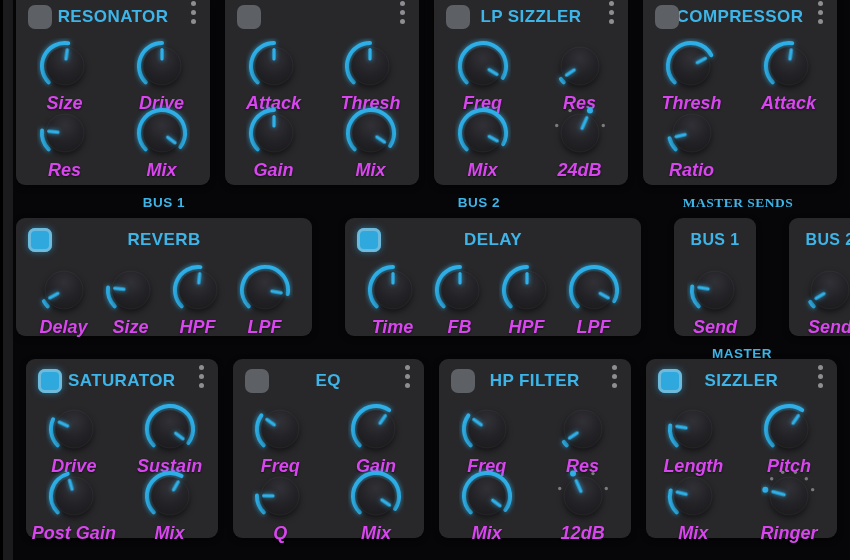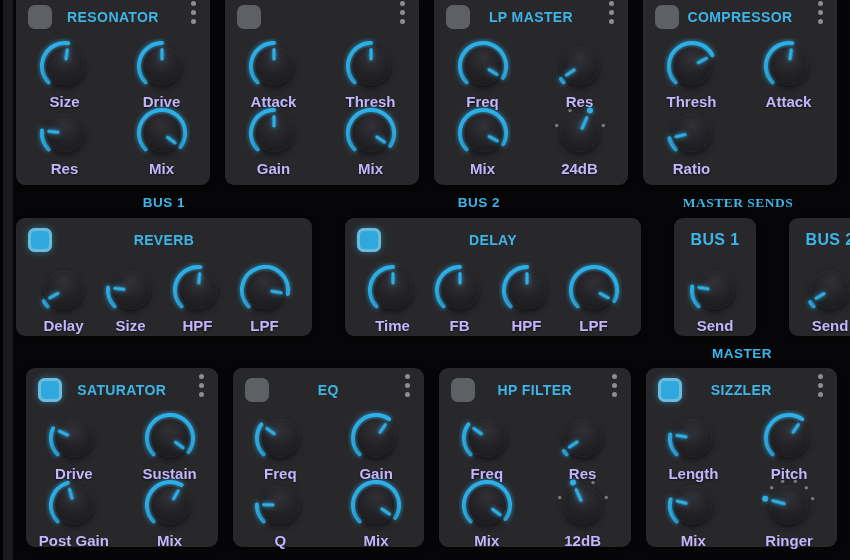--- a/index.html
+++ b/index.html
@@ -8,50 +8,51 @@
     background:#060608;
     font-family:"Liberation Sans",sans-serif;
     -webkit-font-smoothing:antialiased;
   }
   .left-strip{position:absolute;left:0;top:0;width:10px;height:560px;background:#1b1b1e;border-left:3px solid #000;}
   .row{position:absolute;left:16px;right:13px;display:flex;gap:15px;}
   .row-top{top:-8px;}
   .row-top .module{height:193px;flex:1;}
   .row-mid{top:218px;right:auto;gap:33px;}
   .row-mid .module{height:118px;}
-  .row-bottom{top:368px;padding-left:10px;}
+  .row-bottom{top:359px;padding-left:10px;}
   .row-bottom .module{height:179px;flex:1;}
   .module{
     background:#28282b;border-radius:9px;position:relative;
     box-shadow:0 2px 6px rgba(0,0,0,.45);
   }
   .m-wide{width:296px;}
   .m-small{width:82px;}
   .hdr{position:relative;height:26px;margin-top:9px;display:flex;align-items:center;justify-content:center;}
   .row-top .hdr{margin-top:12px;}
   .title{
-    color:#3db5e8;font-weight:bold;font-size:14px;letter-spacing:.4px;white-space:nowrap;
+    color:#3db5e8;font-weight:bold;font-size:17px;letter-spacing:.4px;white-space:nowrap;
   }
   .m-small .title{font-size:16px;}
   .chk{position:absolute;left:12px;top:1px;width:24px;height:24px;border-radius:7px;background:#5d6166;}
   .chk.on{
     background:#2fa8dd;
     box-shadow:inset 0 0 0 3px #6fb9da, 0 0 7px rgba(49,169,222,.55);
   }
   .menu-dots{position:absolute;right:14px;top:-3px;display:flex;flex-direction:column;gap:4px;}
   .menu-dots i{width:5px;height:5px;border-radius:50%;background:#8e8e92;display:block;}
   .knobs{margin-top:8px;}
   .knobs.grid2{display:grid;grid-template-columns:1fr 1fr;row-gap:0;justify-items:center;}
   .row-bottom .knobs{margin-top:7px;}
   .row-mid .knobs{margin-top:9px;display:flex;justify-content:space-around;padding:0 14px;}
   .knobs.single{display:flex;justify-content:center;padding:0;}
   .knob-cell{display:flex;flex-direction:column;align-items:center;height:67px;}
   .knob-cell .lbl{
-    color:#c4b5fd;font-size:15px;font-weight:bold;margin-top:-1px;white-space:nowrap;
+    color:#d946ef;font-size:18px;font-weight:bold;margin-top:-1px;white-space:nowrap;
     text-shadow:0 1px 2px rgba(0,0,0,.6);
+    font-style:italic;
   }
   .sec-label{
     position:absolute;color:#3db5e8;font-size:13.5px;font-weight:bold;
     letter-spacing:.5px;text-align:center;white-space:nowrap;
   }
   svg.knob{display:block;}
 </style>
 </head>
 <body>
 
@@ -215,21 +216,21 @@
               <line x1="28" y1="11.5" x2="28" y2="21" stroke="#2fb0e8" stroke-width="3.2" stroke-linecap="round" transform="rotate(124 28 28)" style="filter:drop-shadow(0 0 2.5px rgba(47,176,232,.85));"></line>
             </svg>
           </div>
           <div class="lbl">Mix</div>
         </div>
       </div>
     </div>
     <div class="module">
       <div class="hdr">
         <div class="chk"></div>
-        <div class="title">LP MASTER</div>
+        <div class="title">LP SIZZLER</div>
         <div class="menu-dots">
           <i></i>
           <i></i>
           <i></i>
         </div>
       </div>
       <div class="knobs grid2">
         <div class="knob-cell">
           <div>
             <svg class="knob" width="56" height="56" viewBox="0 0 56 56">

